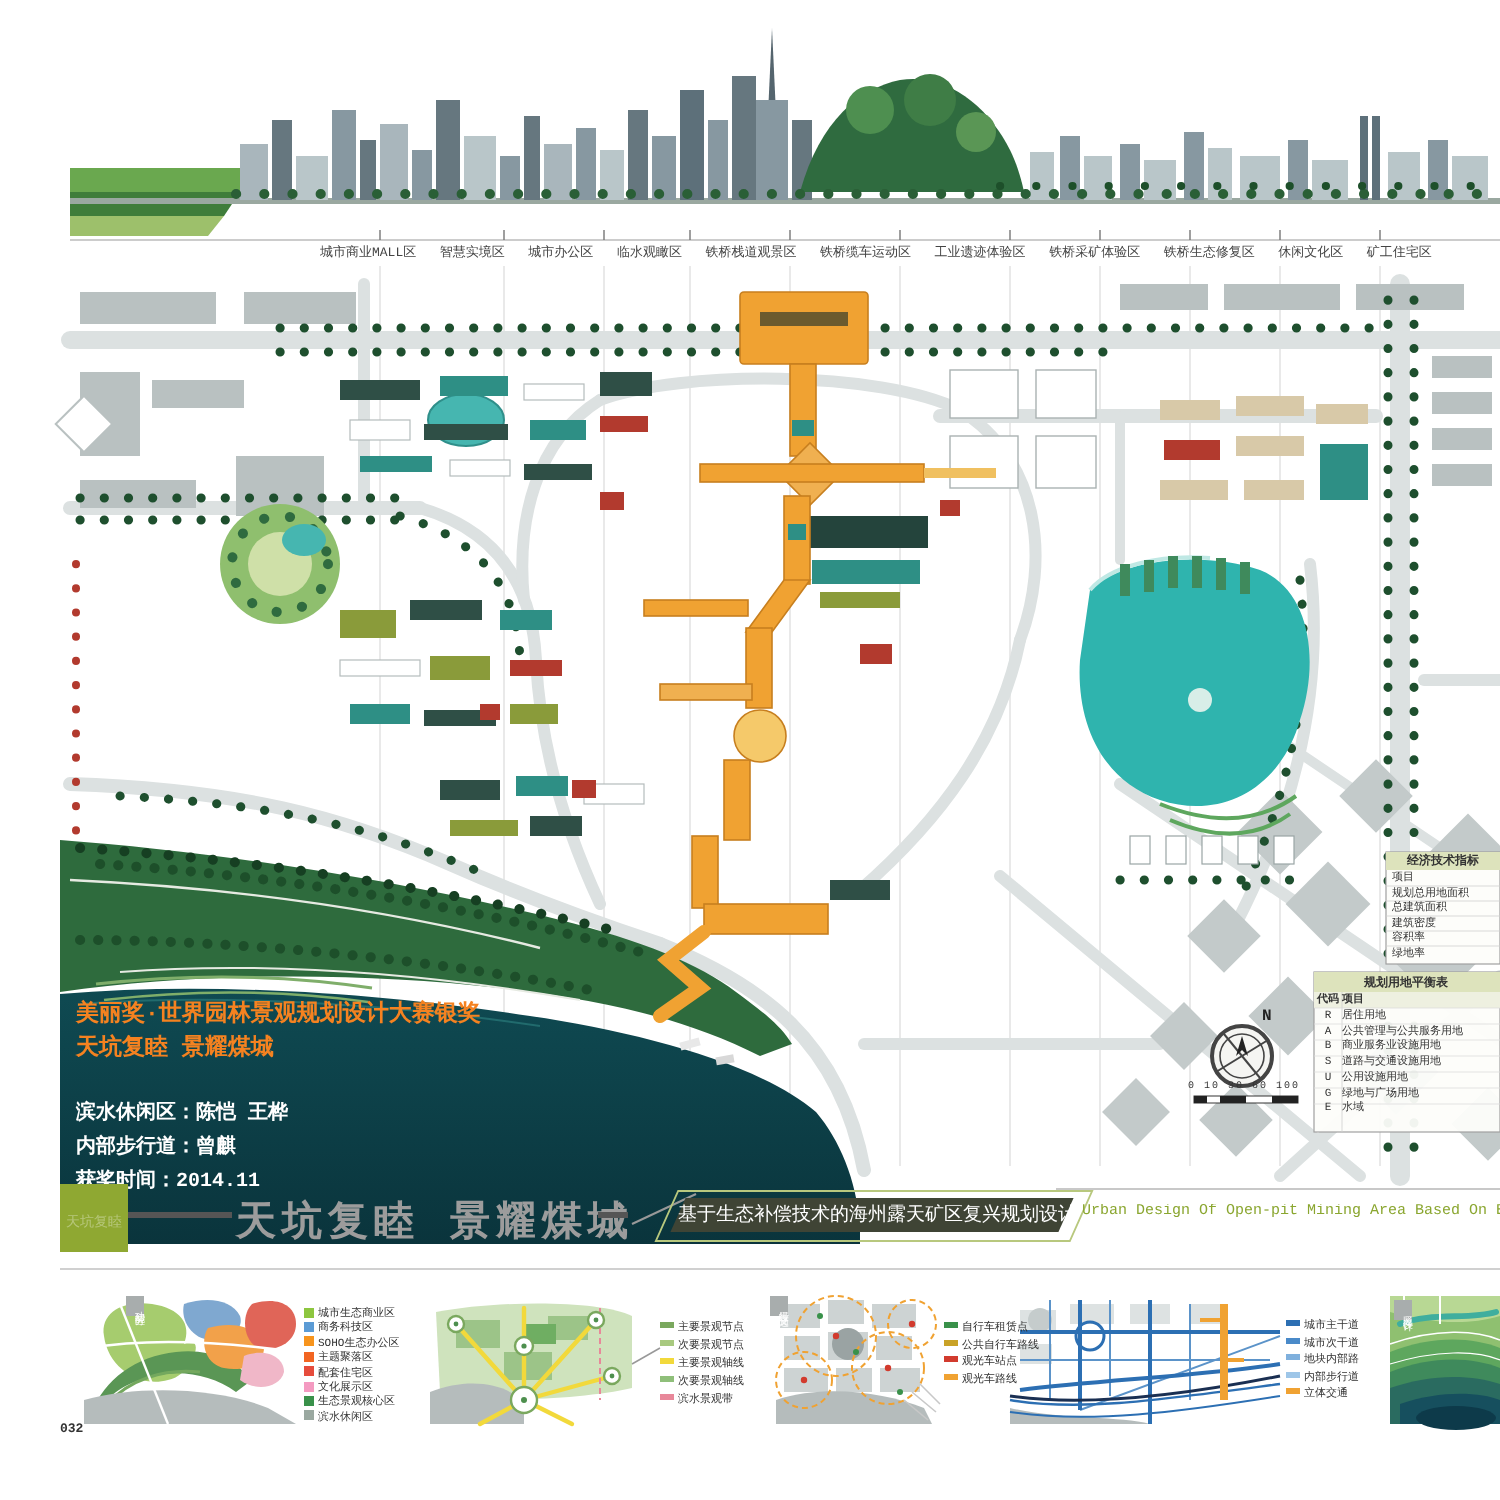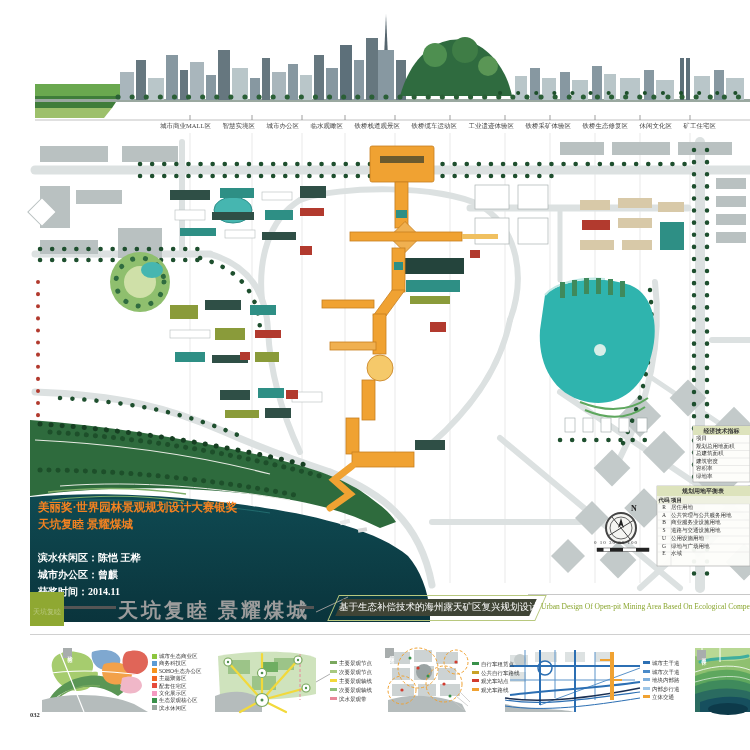--- a/index.html
+++ b/index.html
@@ -1,17 +1,17 @@
 <!DOCTYPE html>
 <html><head>
 <meta charset="utf-8">
 <style>
   html,body{margin:0;padding:0;background:#fff;}
   .board{position:relative;width:750px;height:750px;background:#ffffff;overflow:hidden;
-         font-family:Liberation Serif, serif;}
+         font-family:Liberation Mono, monospace;}
   .board svg{position:absolute;left:0;top:0;}
   
   .skyline-labels{position:absolute;left:160px;top:122px;width:556px;display:flex;
                   justify-content:space-between;font-size:6.5px;color:#444;}
   .zlabel{white-space:nowrap;}
   
   .award{position:absolute;left:38px;top:499px;}
   .award .ln{font-size:11.5px;font-weight:bold;color:#f58220;line-height:17px;white-space:nowrap;}
   .award-meta{position:absolute;left:38px;top:549px;}
   .award-meta .ln{font-size:10px;font-weight:bold;color:#ffffff;line-height:17px;white-space:nowrap;}
@@ -494,21 +494,21 @@
       <span class="zlabel">休闲文化区</span>
       <span class="zlabel">矿工住宅区</span>
     </div>
 
   <div class="award">
     <div class="ln">美丽奖·世界园林景观规划设计大赛银奖</div>
     <div class="ln">天坑复睦 景耀煤城</div>
   </div>
   <div class="award-meta">
     <div class="ln">滨水休闲区：陈恺 王桦</div>
-    <div class="ln">城市办公区：曾麒</div>
+    <div class="ln">内部步行道：曾麒</div>
     <div class="ln">获奖时间：2014.11</div>
   </div>
 
   <div class="logo">天坑复睦</div>
   <div class="bar1"></div>
   <div class="main-title">天坑复睦 景耀煤城</div>
   <div class="bar2"></div>
   <div class="banner-outline"></div>
   <div class="banner">
     <span>基于生态补偿技术的海州露天矿区复兴规划设计</span>

